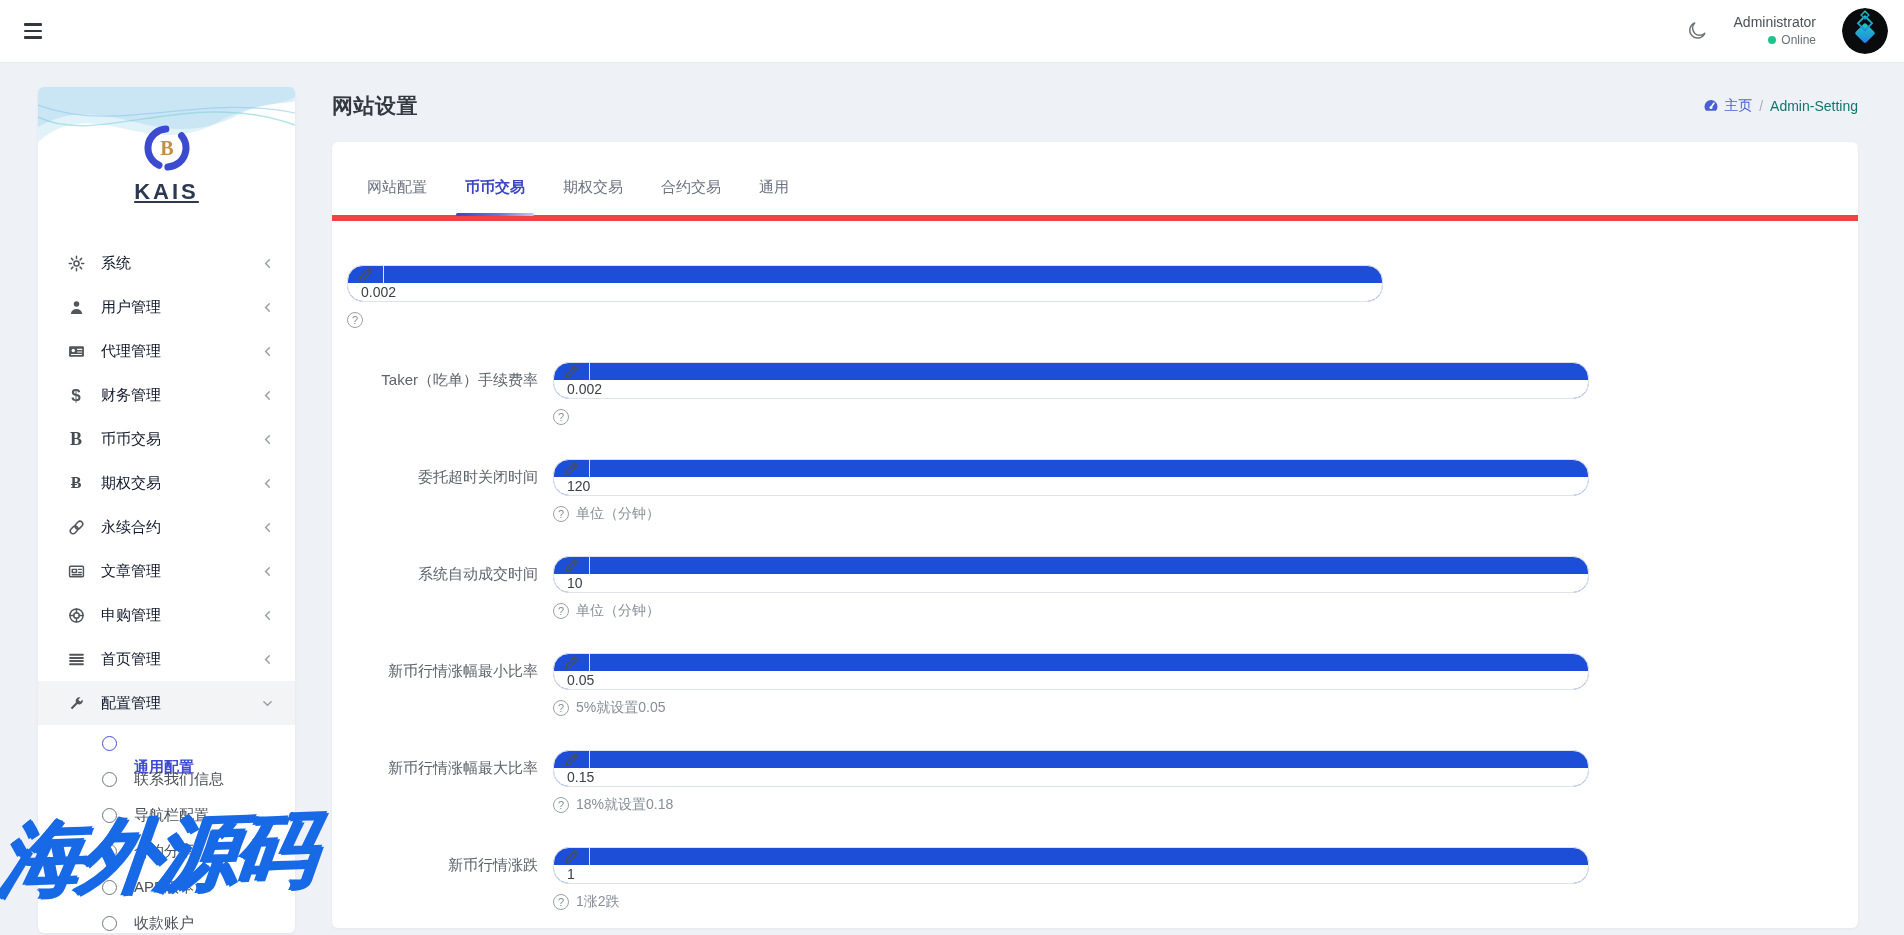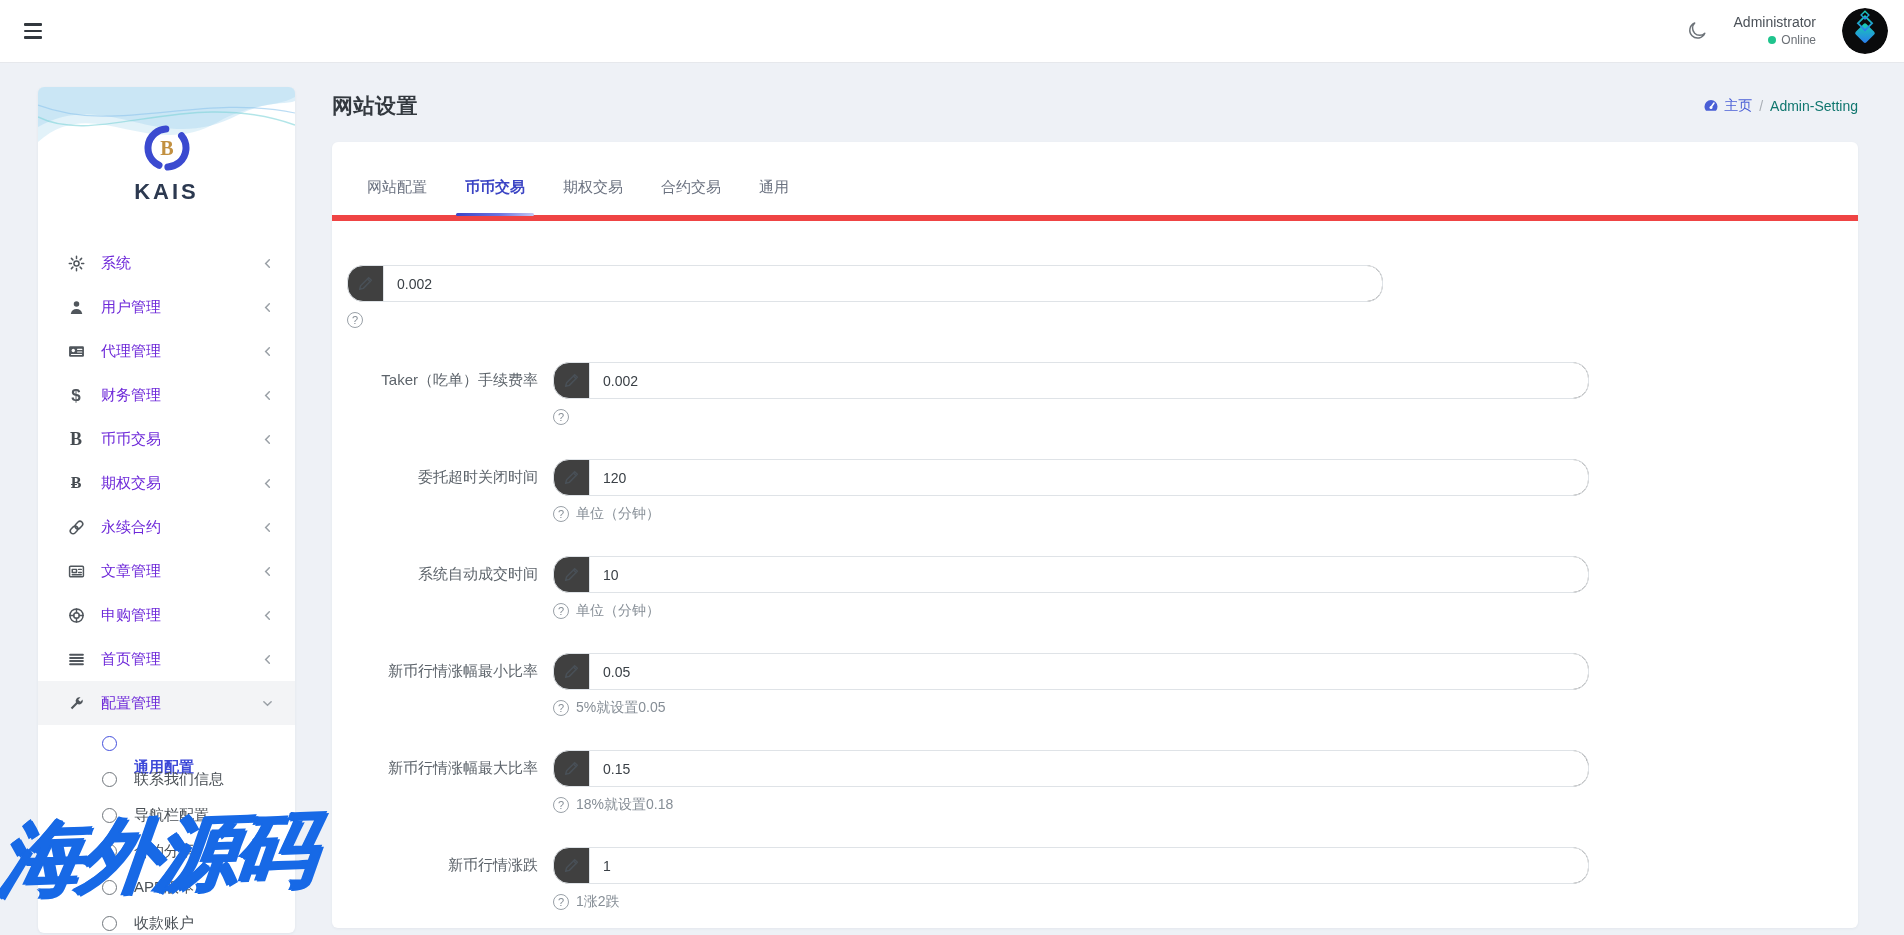--- a/index.html
+++ b/index.html
@@ -26,28 +26,28 @@
 
   
   .sidebar {
     position:absolute; left:38px; top:87px; width:257px; height:846px;
     background:#fff; border-radius:6px; box-shadow:0 1px 3px rgba(40,50,70,.06);
     z-index:10; overflow:hidden;
   }
   .side-head { position:relative; height:132px; }
   .waves { position:absolute; left:0; top:0; width:257px; height:90px; }
   .logo-mark { position:absolute; left:50%; top:38px; transform:translateX(-50%); width:46px; height:46px; }
-  .logo-text { position:absolute; left:0; right:0; top:92px; text-align:center; font-size:22px; font-weight:bold; letter-spacing:3px; color:#2c3950; }
+  .logo-text { position:absolute; left:0; right:0; top:92px; text-align:center; font-size:22px; font-weight:bold; letter-spacing:3px; color:#2c3950;text-decoration:underline; }
   .menu { margin-top:22px; }
   .menu-item { height:44px; display:flex; align-items:center; padding:0 22px 0 28px; cursor:pointer; }
   .menu-item.active { background:#f3f4f6; }
   .mi-icon { width:20px; display:flex; justify-content:center; color:#50565c; flex:none; }
   .mi-icon .glyph { font-size:16px; line-height:1; }
   .mi-icon .glyph.serif { font-family:"Liberation Serif","DejaVu Serif",serif; font-weight:bold; font-size:18px; color:#454b51; }
-  .mi-label { margin-left:15px; font-size:15px; color:#6d28d9; }
+  .mi-label { margin-left:15px; font-size:15px; color:#0f172a; }
   .mi-chevron { margin-left:auto; color:#9aa0a6; display:flex; }
   .submenu-item { height:36px; display:flex; align-items:center; padding-left:64px; cursor:pointer; }
   .sub-circle { width:15px; height:15px; border:1.7px solid #70767c; border-radius:50%; flex:none; }
   .sub-label { margin-left:17px; font-size:15px; color:#4a5056; }
   .submenu-item.active .sub-circle { border-color:#4450dd; }
   .submenu-item.active .sub-label { color:#3d49d8; font-weight:bold;margin-top:48px; }
 
   
   .title-row { position:absolute; left:332px; top:92px; width:1526px; display:flex; align-items:center; }
   .page-title { font-size:21px; color:#33393f; letter-spacing:.5px; }
@@ -63,21 +63,21 @@
   .tabs { display:flex; padding:28px 0 0 16px; border-bottom:6px solid #ef4444; }
   .tab { position:relative; padding:8px 19px 18px 19px; font-size:15px; color:#6b7280; cursor:pointer; }
   .tab.active { color:#3b44c4; font-weight:bold; }
   .tab.active::after { content:""; position:absolute; left:10px; right:10px; bottom:-1px; height:3px; border-radius:2px;
     background:linear-gradient(90deg,#3b45c8 0%,#6a73e0 55%,#c3c8f5 100%); }
 
   .form { padding-top:44px; }
   .form-row { display:flex; margin-bottom:33px; }
   .form-label { width:206px; text-align:right; font-size:15px; color:#5d646b; padding-top:9px; flex:none; }
   .control { margin-left:15px; width:1036px; }
-  .input-group { display:flex; height:37px; border:1px solid #dfe3e7; border-radius:16px; background:#404040; overflow:hidden; }
+  .input-group { display:flex; height:37px; border:1px solid #dfe3e7; border-radius:16px; background:#1d4ed8; overflow:hidden;flex-direction:column; }
   .prepend { width:36px; border-right:1px solid #dfe3e7; display:flex; align-items:center; justify-content:center; color:#495057; flex:none; }
   .input-group input { flex:1; border:none; outline:none; padding:0 13px; font-size:14px; color:#3a4046; font-family:inherit; background:#fff; }
   .hint { margin-top:9px; display:flex; align-items:center; gap:7px; font-size:14px; color:#868e96; min-height:18px; }
   .q-icon { width:16px; height:16px; border:1px solid #9aa1a8; border-radius:50%; font-size:11px; line-height:14px; text-align:center; color:#868e96; flex:none; }
 
   
   .watermark {
     position:absolute; left:0px; top:800px; z-index:40; pointer-events:none;
     font-family:"DejaVu Serif","Liberation Serif",serif; font-style:italic; font-weight:bold;
     font-size:82px; letter-spacing:-4px; color:#1769e6;

